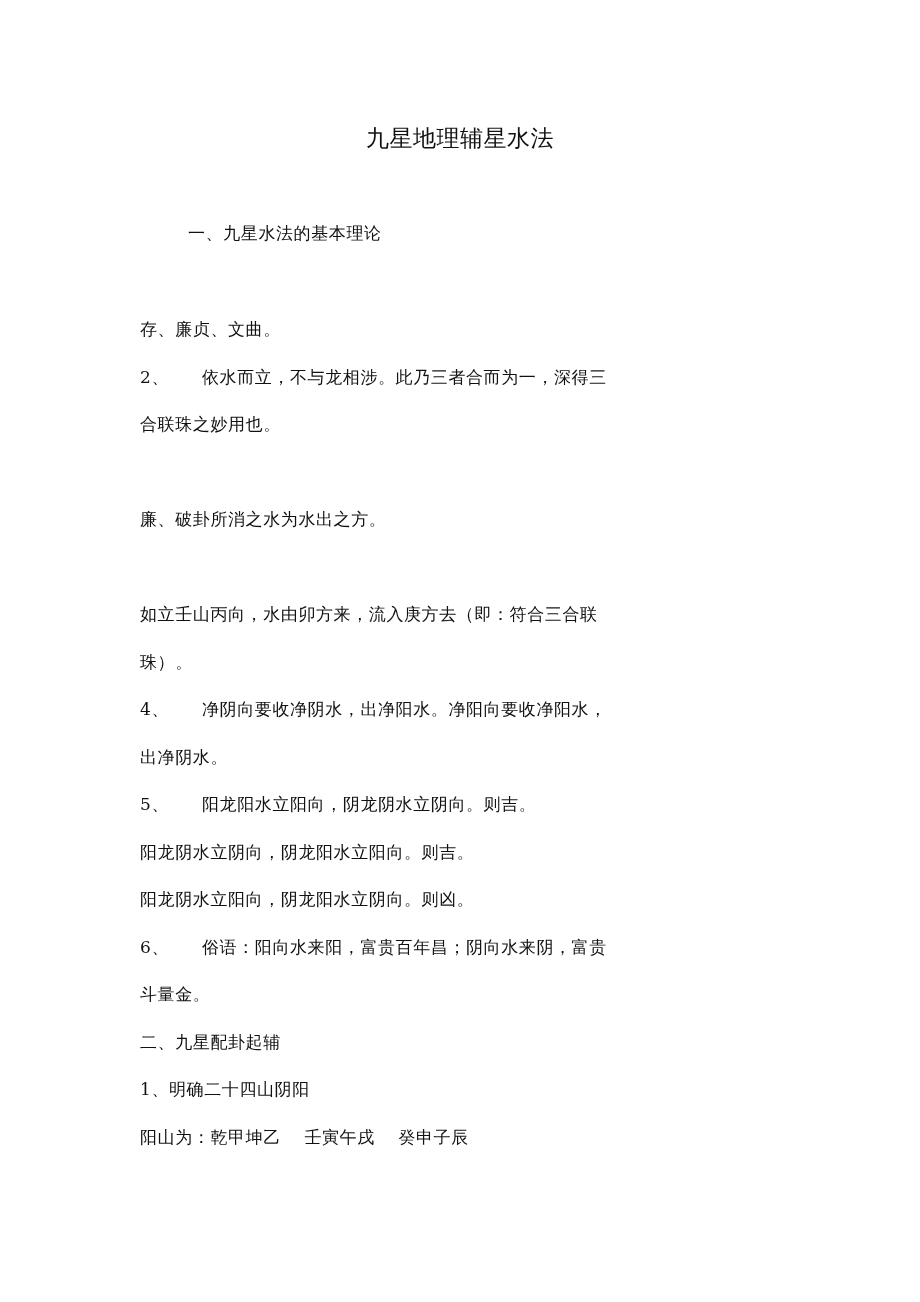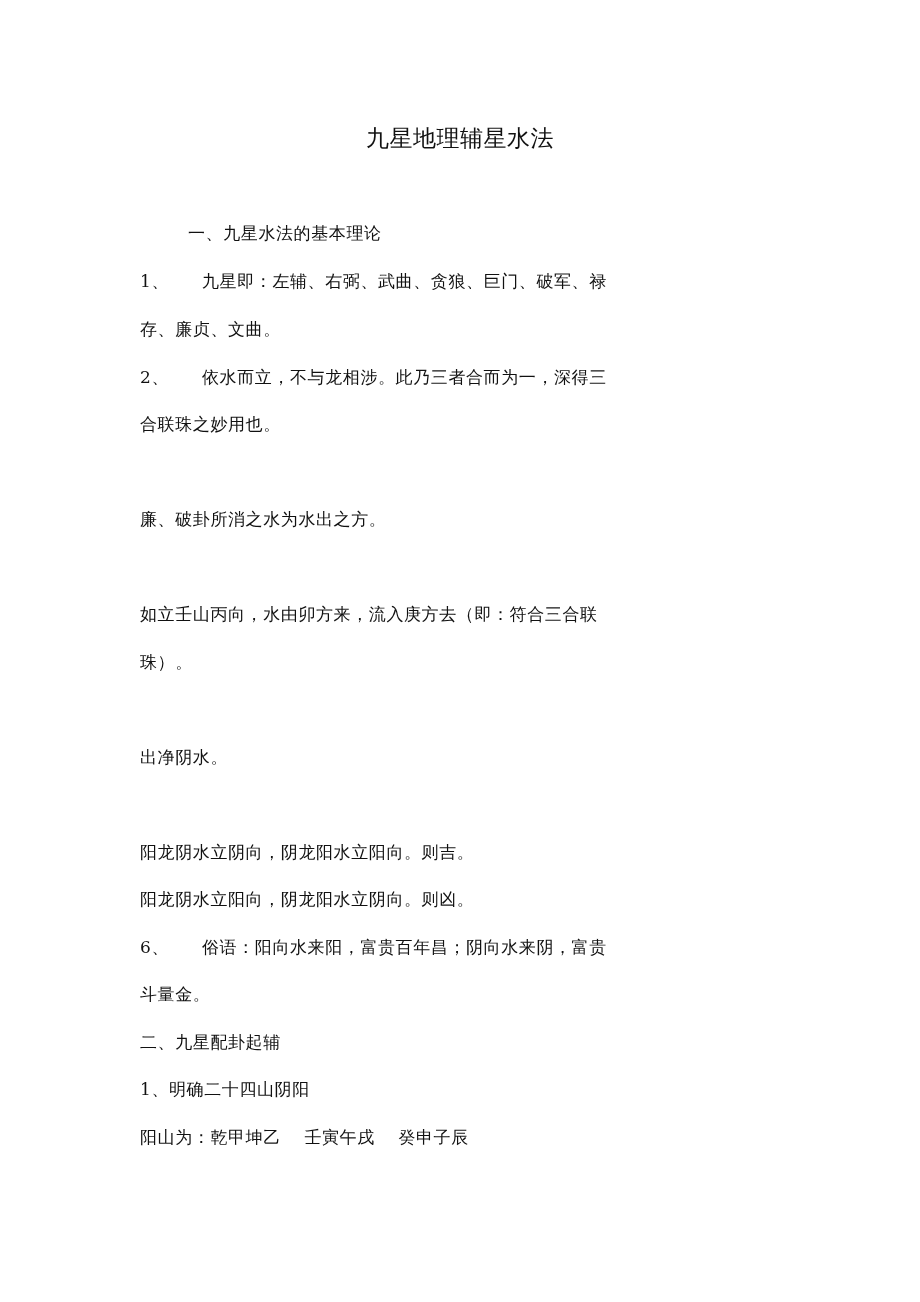--- a/index.html
+++ b/index.html
@@ -13,32 +13,33 @@
   .num { display: inline-block; width: 62px; }
 </style>
 </head>
 <body>
 
 <div class="page">
   <div class="title">九星地理辅星水法</div>
 
   <div class="line" style="left:188px; top:216px;">一、九星水法的基本理论</div>
 
-  <div class="line" style="top:264px;"><span class="num">1、</span><span>九星即：左辅、右弼、武曲、贪狼、巨门、破军、禄</span></div>
   <div class="line" style="top:312px;">存、廉贞、文曲。</div>
 
   <div class="line" style="top:360px;"><span class="num">2、</span><span>依水而立，不与龙相涉。此乃三者合而为一，深得三</span></div>
   <div class="line" style="top:407px;">合联珠之妙用也。</div>
 
   <div class="line" style="top:502px;">廉、破卦所消之水为水出之方。</div>
   <div class="line" style="top:597px;">如立壬山丙向，水由卯方来，流入庚方去（即：符合三合联</div>
   <div class="line" style="top:645px;">珠）。</div>
 
+  <div class="line" style="top:692px;"><span class="num">4、</span><span>净阴向要收净阴水，出净阳水。净阳向要收净阳水，</span></div>
   <div class="line" style="top:740px;">出净阴水。</div>
 
+  <div class="line" style="top:787px;"><span class="num">5、</span><span>阳龙阳水立阳向，阴龙阴水立阴向。则吉。</span></div>
   <div class="line" style="top:835px;">阳龙阴水立阴向，阴龙阳水立阳向。则吉。</div>
   <div class="line" style="top:882px;">阳龙阴水立阳向，阴龙阳水立阴向。则凶。</div>
 
   <div class="line" style="top:930px;"><span class="num">6、</span><span>俗语：阳向水来阳，富贵百年昌；阴向水来阴，富贵</span></div>
   <div class="line" style="top:977px;">斗量金。</div>
 
   <div class="line" style="top:1025px;">二、九星配卦起辅</div>
   <div class="line" style="top:1072px;">1、明确二十四山阴阳</div>
   <div class="line" style="top:1120px;">阳山为：乾甲坤乙　 壬寅午戌　 癸申子辰</div>
 </div>

